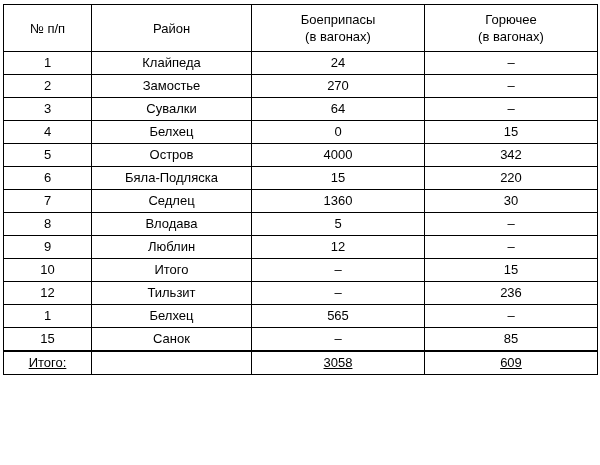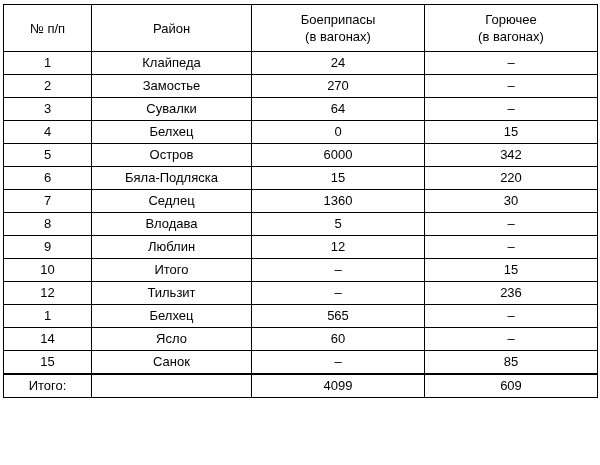--- a/index.html
+++ b/index.html
@@ -55,20 +55,21 @@
   td.area-cell {
     text-align: left;
     padding-left: 26px;
   }
   td.total-label {
     text-align: left;
     padding-left: 5px;
   }
   tr.total-row td {
     border-top: 2px solid #000000;
+    text-decoration: underline;
   }
 </style>
 </head>
 <body>
 
 <div id="page">
 
   <table class="supply-table">
     <colgroup>
       <col class="col-num">
@@ -115,21 +116,21 @@
       </tr>
       <tr>
         <td>4</td>
         <td class="area-cell">Белхец</td>
         <td>0</td>
         <td>15</td>
       </tr>
       <tr>
         <td>5</td>
         <td class="area-cell">Остров</td>
-        <td>6000</td>
+        <td>4000</td>
         <td>342</td>
       </tr>
       <tr>
         <td>6</td>
         <td class="area-cell">Бяла-Подляска</td>
         <td>15</td>
         <td>220</td>
       </tr>
       <tr>
         <td>7</td>
@@ -161,33 +162,27 @@
         <td>–</td>
         <td>236</td>
       </tr>
       <tr>
         <td>1</td>
         <td class="area-cell">Белхец</td>
         <td>565</td>
         <td>–</td>
       </tr>
       <tr>
-        <td>14</td>
-        <td class="area-cell">Ясло</td>
-        <td>60</td>
-        <td>–</td>
-      </tr>
-      <tr>
         <td>15</td>
         <td class="area-cell">Санок</td>
         <td>–</td>
         <td>85</td>
       </tr>
       <tr class="total-row">
         <td class="total-label">Итого:</td>
         <td></td>
-        <td>4099</td>
+        <td>3058</td>
         <td>609</td>
       </tr>
     </tbody>
   </table>
 
 </div>
 
 </body></html>

